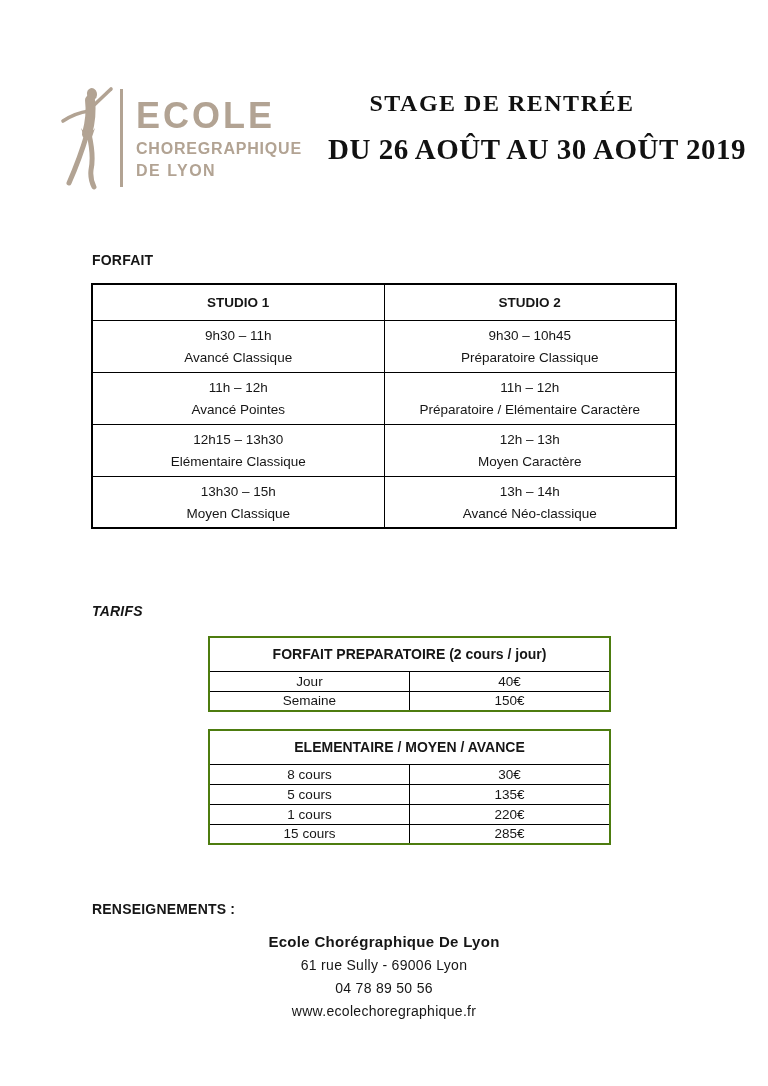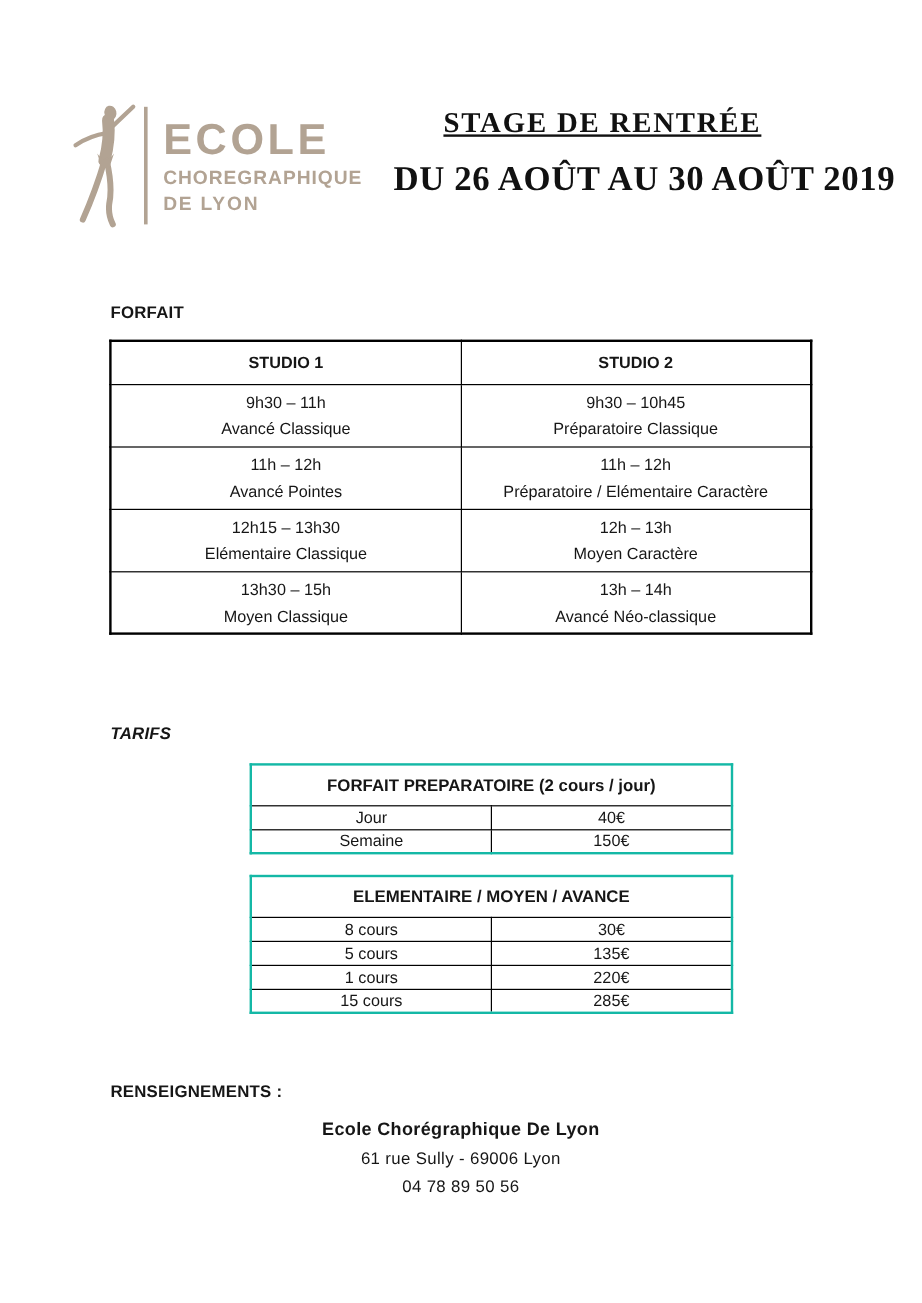--- a/index.html
+++ b/index.html
@@ -34,21 +34,21 @@
   .logo-line3 {
     font-size: 16px; font-weight: bold; letter-spacing: 1.5px;
     line-height: 1;
   }
 
   
   .title-line1 {
     position: absolute; left: 502px; top: 90px; transform: translateX(-50%);
     font-family: "Liberation Serif", serif;
     font-size: 24px; font-weight: bold; letter-spacing: 1.5px;
-    white-space: nowrap; color: #111; text-decoration: underline;
+    white-space: nowrap; color: #111;
   }
   .title-line2 {
     position: absolute; left: 537px; top: 133px; transform: translateX(-50%);
     font-family: "Liberation Serif", serif;
     font-size: 29px; font-weight: bold; letter-spacing: 0.5px;
     white-space: nowrap; color: #111;
   }
 
   
   .section-label {
@@ -69,21 +69,21 @@
   }
   .planning-table th {
     height: 36px; font-size: 13.5px; font-weight: bold;
   }
   .planning-table td { height: 52px; padding: 0; }
   .slot { height: 100%; display: flex; flex-direction: column;
           justify-content: space-between; padding: 8px 4px 7px; }
   .slot-time, .slot-course { font-size: 13.5px; font-weight: normal; line-height: 1; }
 
   .tarif-table {
-    position: absolute; left: 208px; width: 403px; border: 2px solid #14b8a6;
+    position: absolute; left: 208px; width: 403px; border: 2px solid #4d7c0f;
   }
   .tarif-forfait { top: 636px; }
   .tarif-cours { top: 729px; }
   .tarif-table th { height: 34px; font-size: 14px; font-weight: bold; }
   .tarif-table td { height: 20px; font-size: 13.5px; }
 
   
   .contact {
     position: absolute; left: 0; top: 933px; width: 768px;
     text-align: center; letter-spacing: 0.3px;
@@ -240,13 +240,14 @@
     </tr>
   </tbody>
 </table>
 
 <div class="section-label label-renseignements">RENSEIGNEMENTS :</div>
 
 <div class="contact">
   <div class="contact-name">Ecole Chorégraphique De Lyon</div>
   <div class="contact-line">61 rue Sully - 69006 Lyon</div>
   <div class="contact-line">04 78 89 50 56</div>
+  <div class="contact-line">www.ecolechoregraphique.fr</div>
 </div>
 
 </body></html>

